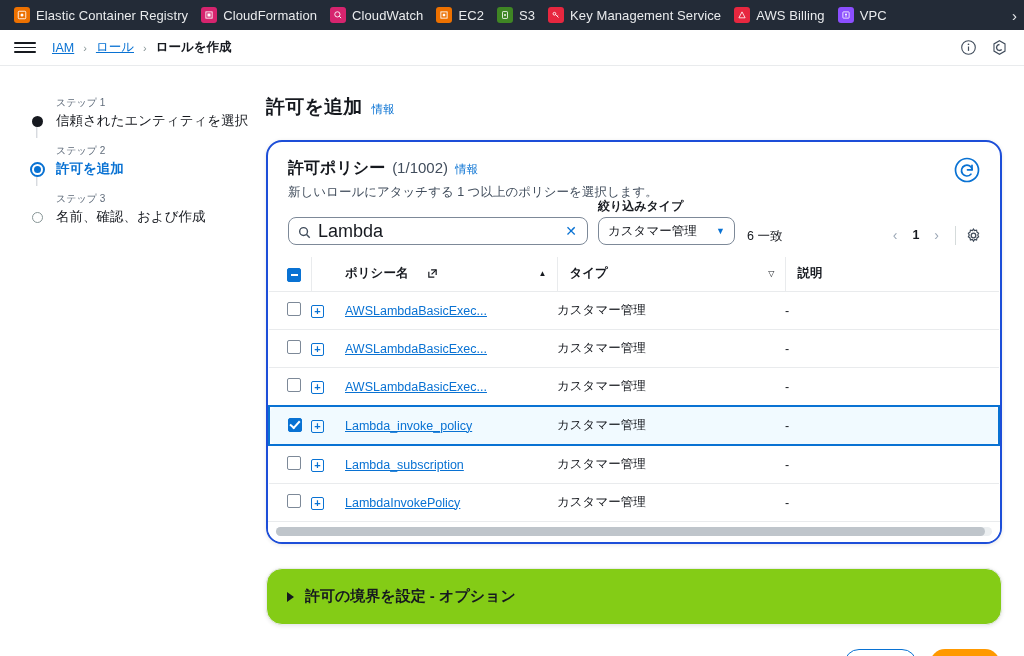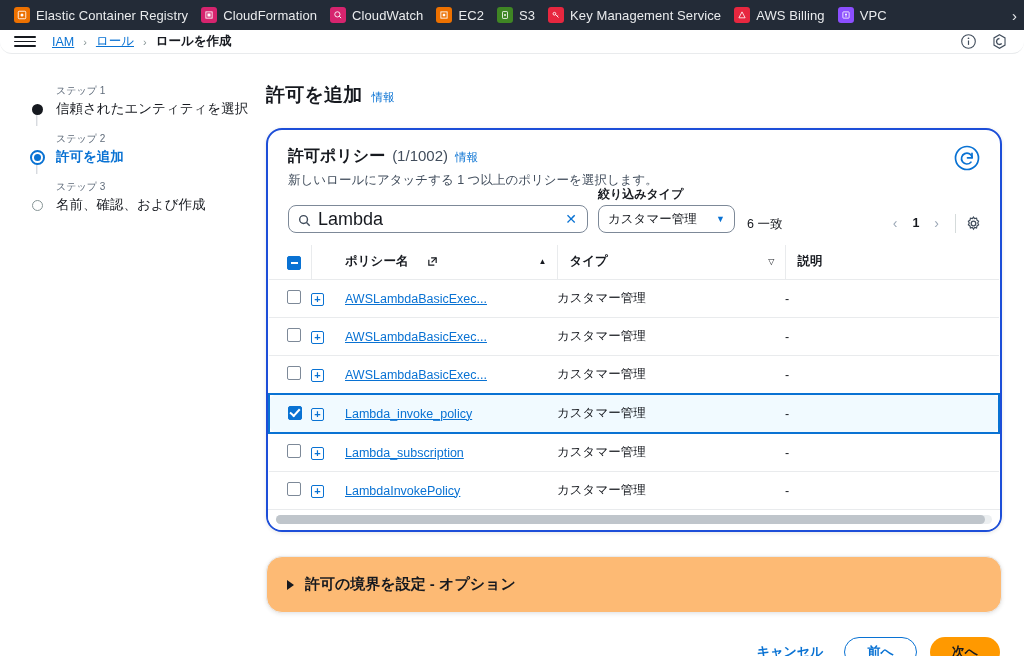--- a/index.html
+++ b/index.html
@@ -41,27 +41,26 @@
   }
   .topbar-chevron {
     position: absolute; right: 2px; top: 0; height: 30px;
     display: flex; align-items: center; padding: 0 5px;
     color: #e9ebed; font-size: 15px;
     background: #232b37;
   }
 
   
   .console-head {
-    height: 24px;
+    height: 36px;
     background: #ffffff;
     display: flex; align-items: center;
     padding: 0 16px 0 14px;
     border-bottom: 1px solid #e9ebed;
     position: relative;
-    border-radius: 16px;
   }
   .hamburger {
     width: 22px; height: 22px;
     display: flex; flex-direction: column; justify-content: center; gap: 3px;
     cursor: pointer; margin-right: 16px;
   }
   .hamburger span { display: block; height: 1.6px; background: #16191f; border-radius: 1px; }
   .crumbs { display: flex; align-items: center; gap: 0; font-size: 12.5px; }
   .crumb-link { color: #0972d3; text-decoration: underline; cursor: pointer; }
   .crumb-cur { color: #16191f; font-weight: 700; }
@@ -224,21 +223,21 @@
   
   .hscroll { padding: 5px 8px 6px 8px; border-top: 1px solid #e9ebed; background: #fff; }
   .hscroll-track { height: 9px; background: #eceff1; border-radius: 5px; }
   .hscroll-thumb { height: 9px; width: 99%; background: #bfc5cb; border-radius: 5px; }
 
   
   .boundary {
     margin-top: 24px;
     border: 1px solid #e9ebed;
     border-radius: 16px;
-    background: #fdba74;
+    background: #84cc16;
     box-shadow: 0 1px 4px rgba(0,7,22,.10);
     padding: 18px 20px;
     display: flex; align-items: center; gap: 11px;
     cursor: pointer;
   }
   .tri { width: 0; height: 0; border-left: 7px solid #16191f; border-top: 5px solid transparent; border-bottom: 5px solid transparent; }
   .boundary-title { font-size: 15px; font-weight: 700; color: #16191f; }
 
   
   .actions {

